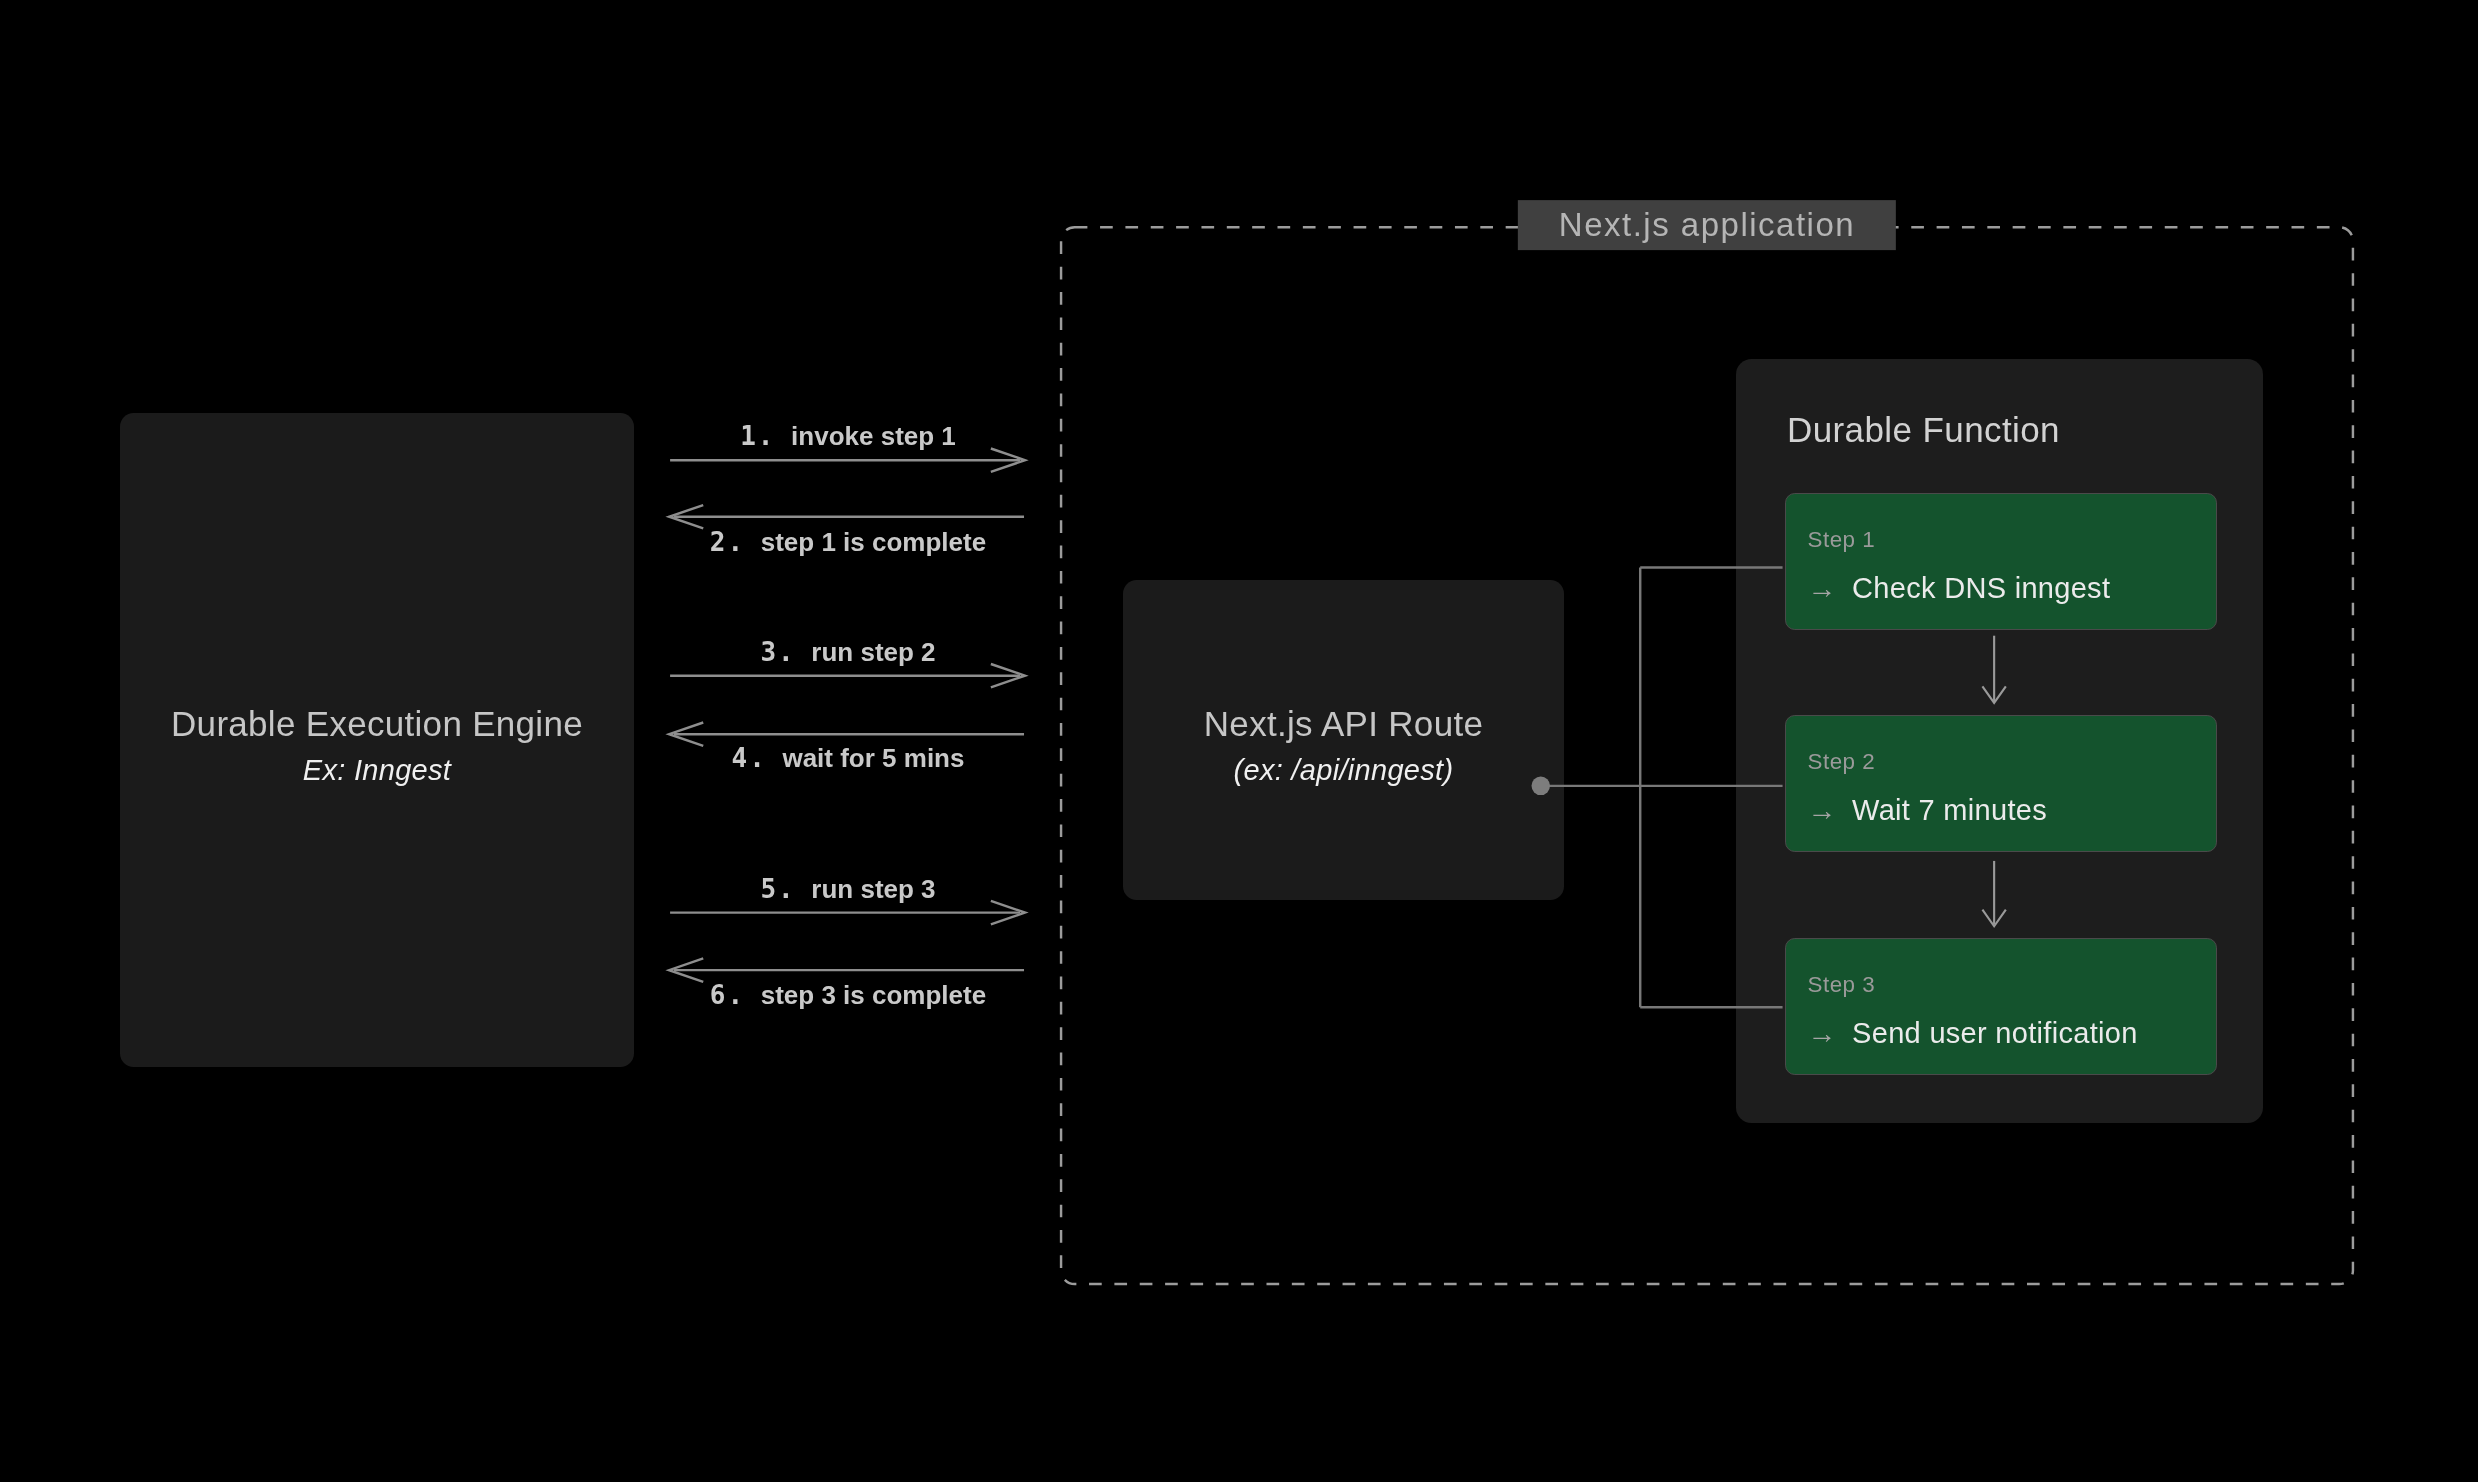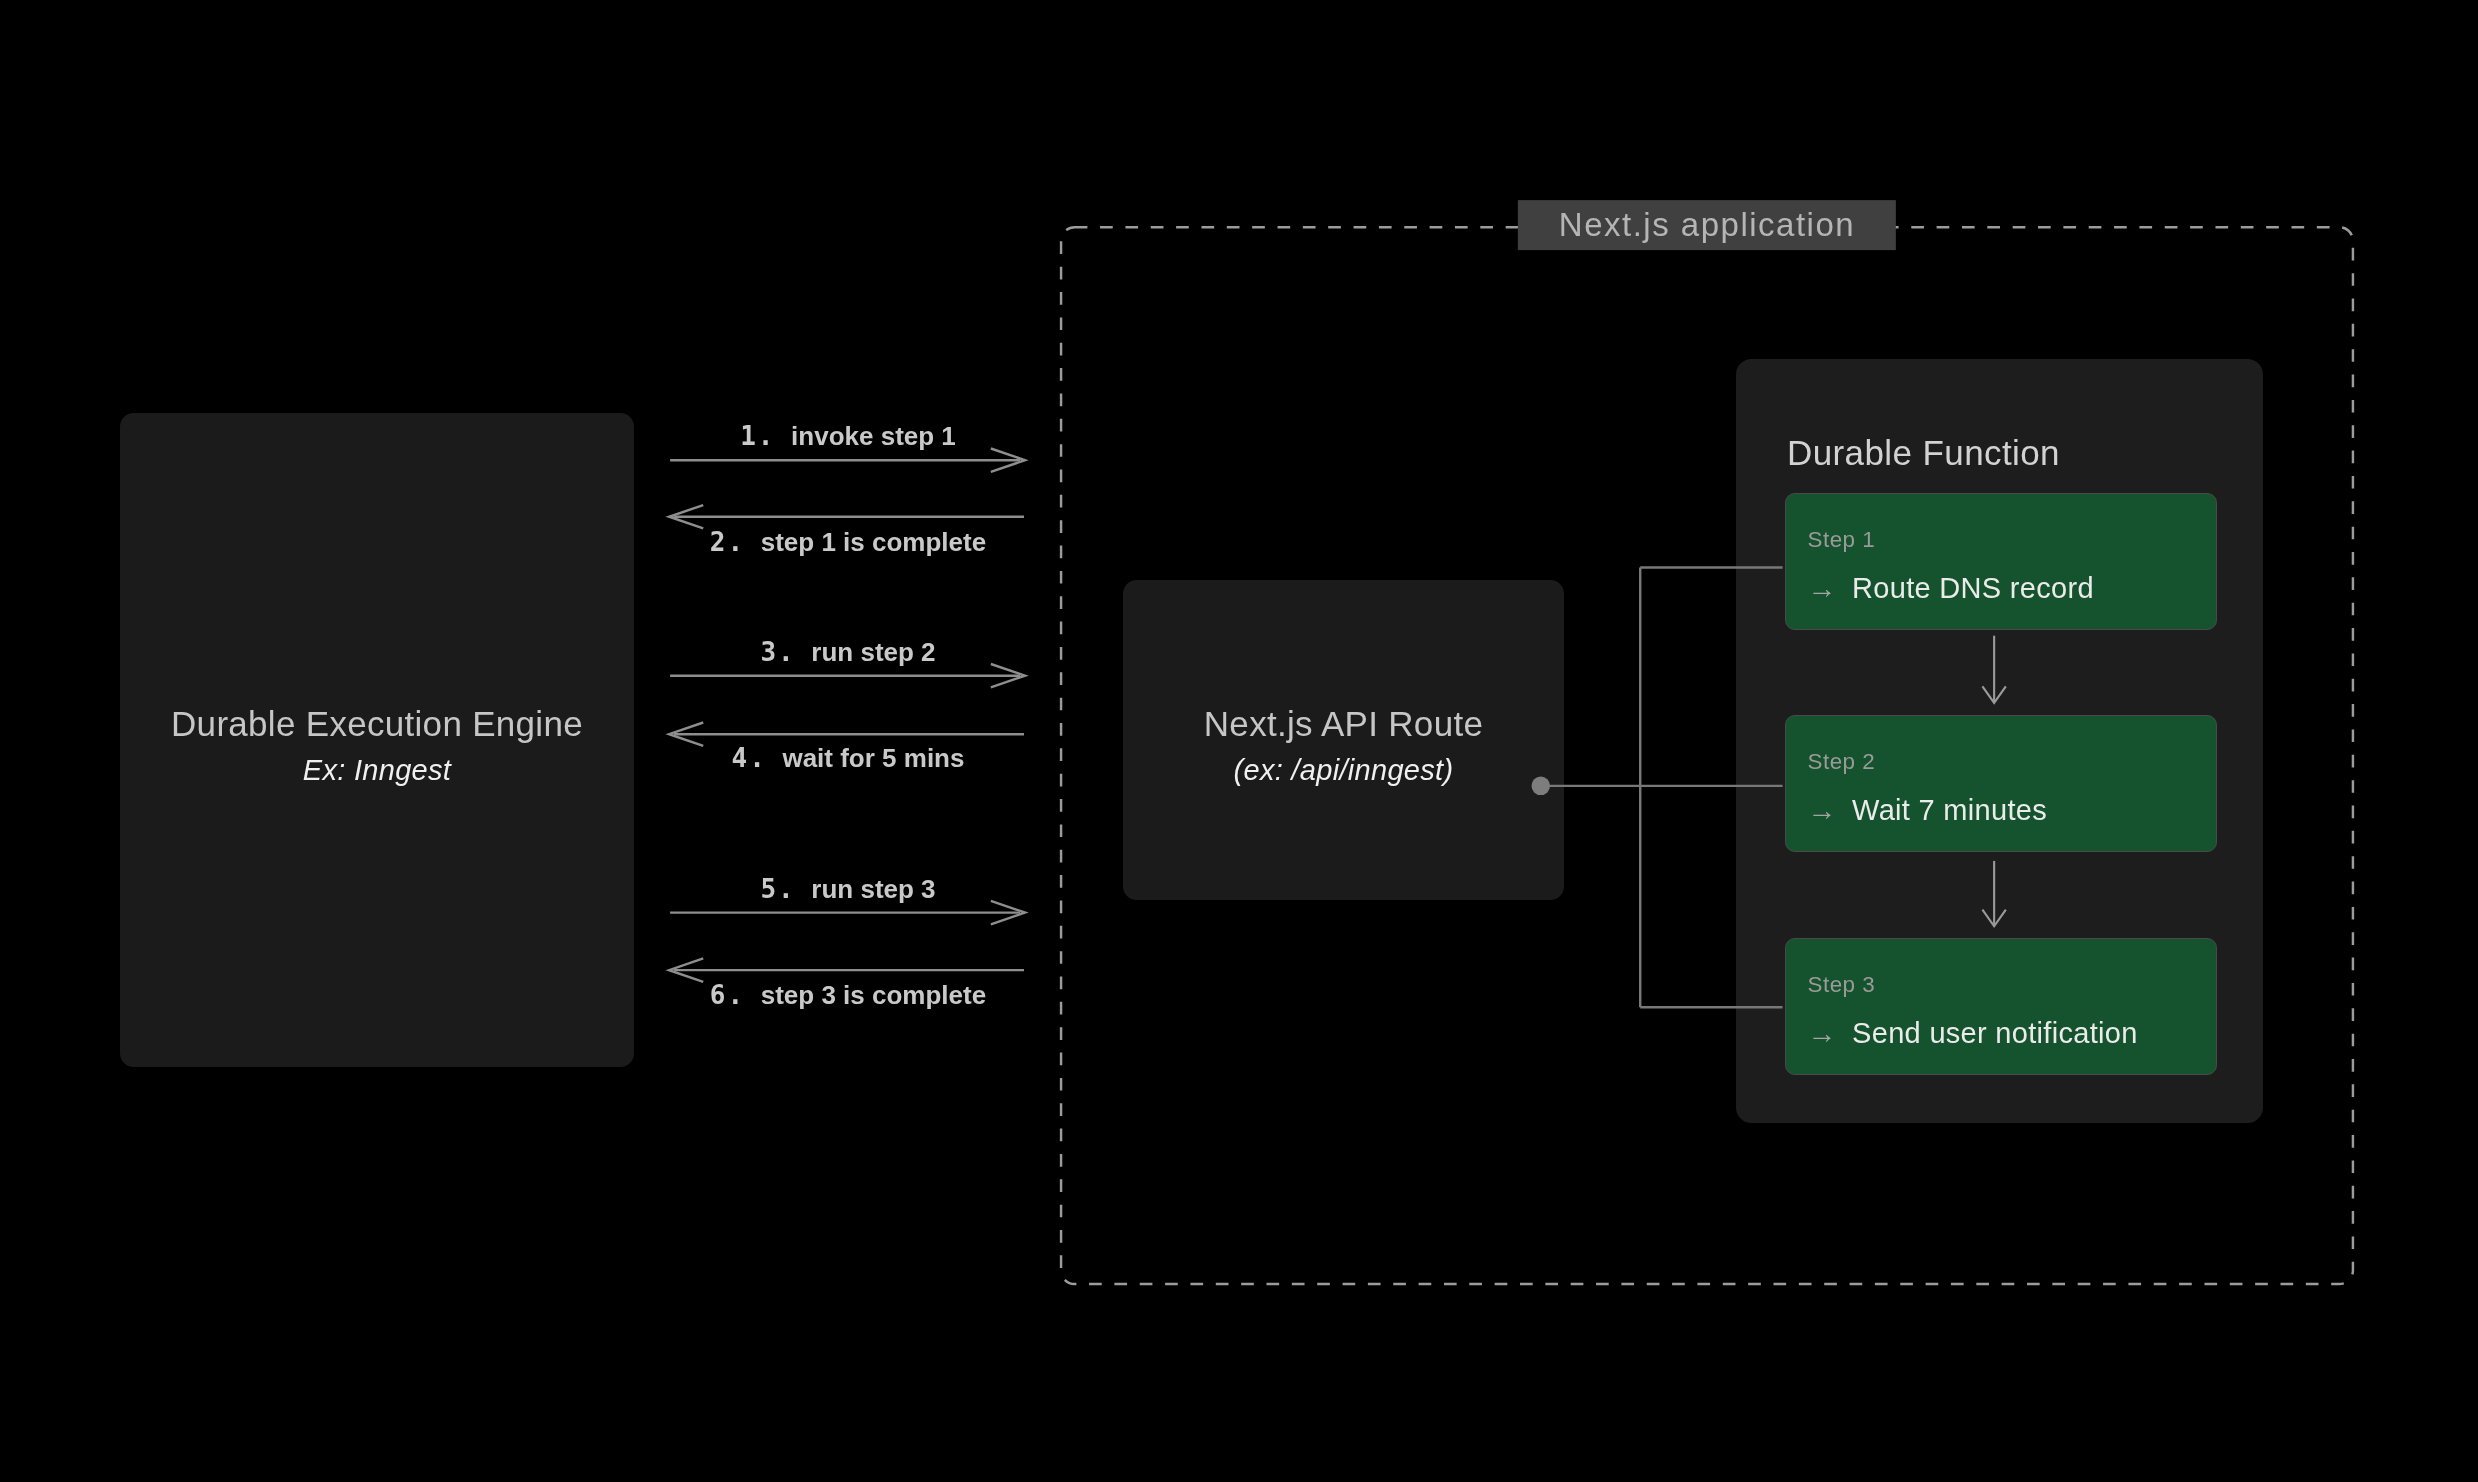--- a/index.html
+++ b/index.html
@@ -86,21 +86,21 @@
     left: 1736px;
     top: 359px;
     width: 527px;
     height: 764px;
     background: #1d1d1d;
     border-radius: 15.6px;
   }
   #function-title {
     position: absolute;
     left: 1787px;
-    top: 433px;
+    top: 410px;
     font-size: 35px;
     color: #d2d2d2;
     letter-spacing: 0.4px;
     text-align: right;
   }
   .step-card {
     position: absolute;
     left: 1785px;
     width: 432px;
     height: 137px;
@@ -164,21 +164,21 @@
     <div class="box-subtitle">(ex: /api/inngest)</div>
   </div>
 
   <div id="function-panel"></div>
   <div id="function-title">Durable Function</div>
 
   <div id="step-card-1" class="step-card">
     <div class="step-label">Step 1</div>
     <div class="step-action-row">
       <span class="step-arrow-glyph">→</span>
-      <span class="step-action">Route DNS record</span>
+      <span class="step-action">Check DNS inngest</span>
     </div>
   </div>
 
   <div id="step-card-2" class="step-card">
     <div class="step-label">Step 2</div>
     <div class="step-action-row">
       <span class="step-arrow-glyph">→</span>
       <span class="step-action">Wait 7 minutes</span>
     </div>
   </div>

